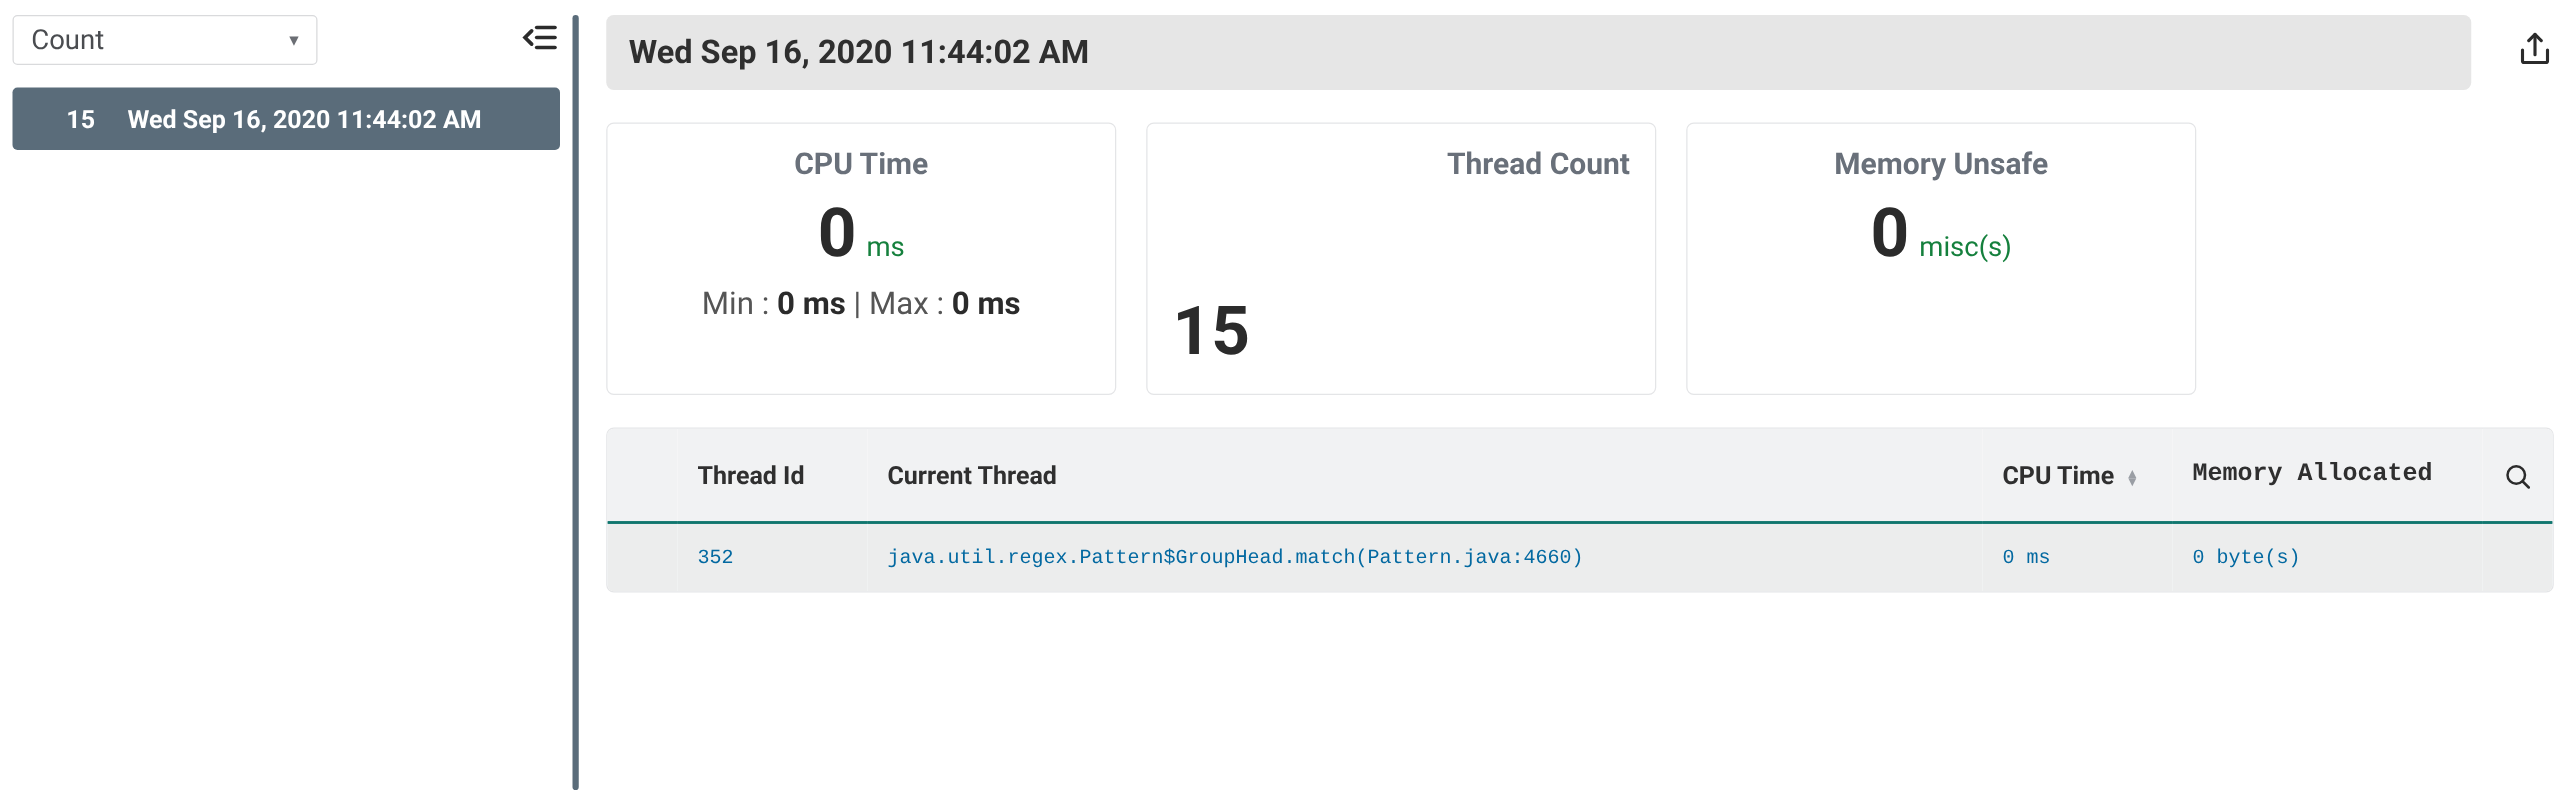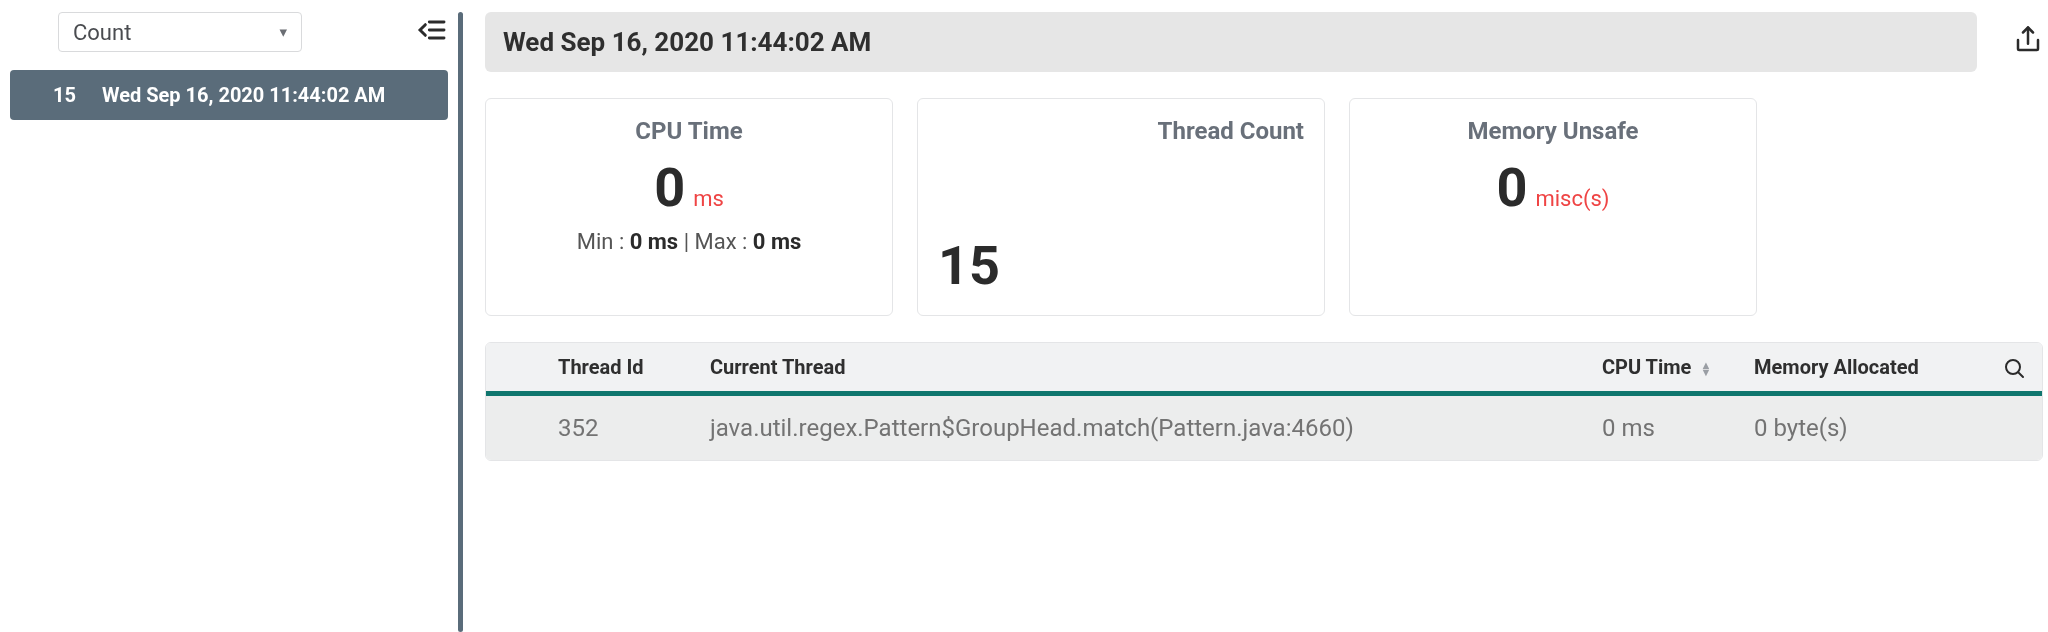--- a/index.html
+++ b/index.html
@@ -37,21 +37,20 @@
       width: 244px;
       border: 1px solid #d9dadc;
       border-radius: 4px;
       padding: 0 14px;
       display: flex;
       align-items: center;
       justify-content: space-between;
       cursor: pointer;
       font-size: 22px;
       color: #4a4c50;
-      margin-left: 48px;
     }
     .chevron-down {
       font-size: 15px;
       color: #6b6e74;
     }
     .collapse-icon svg {
       width: 32px;
       height: 32px;
       stroke: #2b2b2b;
     }
@@ -149,24 +148,24 @@
       margin-bottom: 14px;
     }
     .big-num {
       font-size: 54px;
       font-weight: 700;
       color: #2b2b2b;
       line-height: 1;
     }
     .big-unit {
       font-size: 22px;
-      color: #ef4444;
+      color: #15803d;
     }
     .minmax {
-      font-size: 22px;
+      font-size: 25px;
       color: #555;
     }
     .minmax b {
       color: #2b2b2b;
     }
     .thread-count-card {
       position: relative;
     }
     .thread-count-big {
       position: absolute;
@@ -186,36 +185,37 @@
     }
     table {
       width: 100%;
       border-collapse: collapse;
     }
     th {
       background: #f1f2f3;
       font-size: 20px;
       font-weight: 700;
       text-align: left;
-      padding: 11px 16px;
-      border-bottom: 5px solid #0f766e;
+      padding: 24px 16px;
+      border-bottom: 2px solid #0f766e;
       color: #2f2f2f;
     }
     td {
       padding: 18px 16px;
-      font-size: 24px;
+      font-size: 16px;
       border-bottom: 1px solid #eceded;
-      color: #737373;
+      color: #0369a1;
+      font-family: Liberation Mono, monospace;
     }
     tbody tr:nth-child(even) td { background: #f7f7f8; }
     tbody tr:last-child td { background: #eceded; border-bottom: none; }
     .col-expand { width: 56px; }
     .col-tid { width: 152px; }
     .col-cpu { width: 152px; }
-    .col-mem { width: 248px; }
+    .col-mem { width: 248px; font-family: Liberation Mono, monospace; }
     .sort-arrows {
       display: inline-flex;
       flex-direction: column;
       line-height: 7px;
       font-size: 11px;
       color: #9a9ea4;
       vertical-align: middle;
       margin-left: 4px;
     }
     .th-search {

